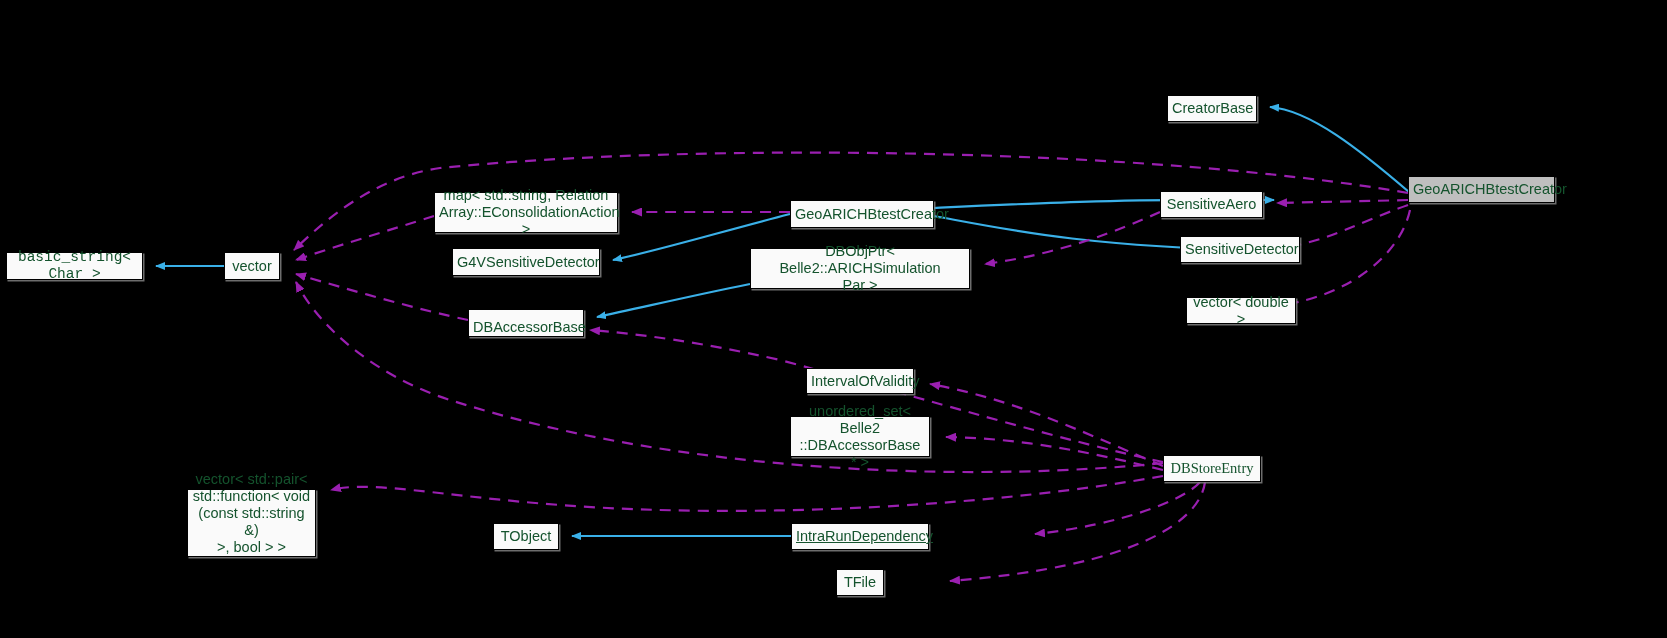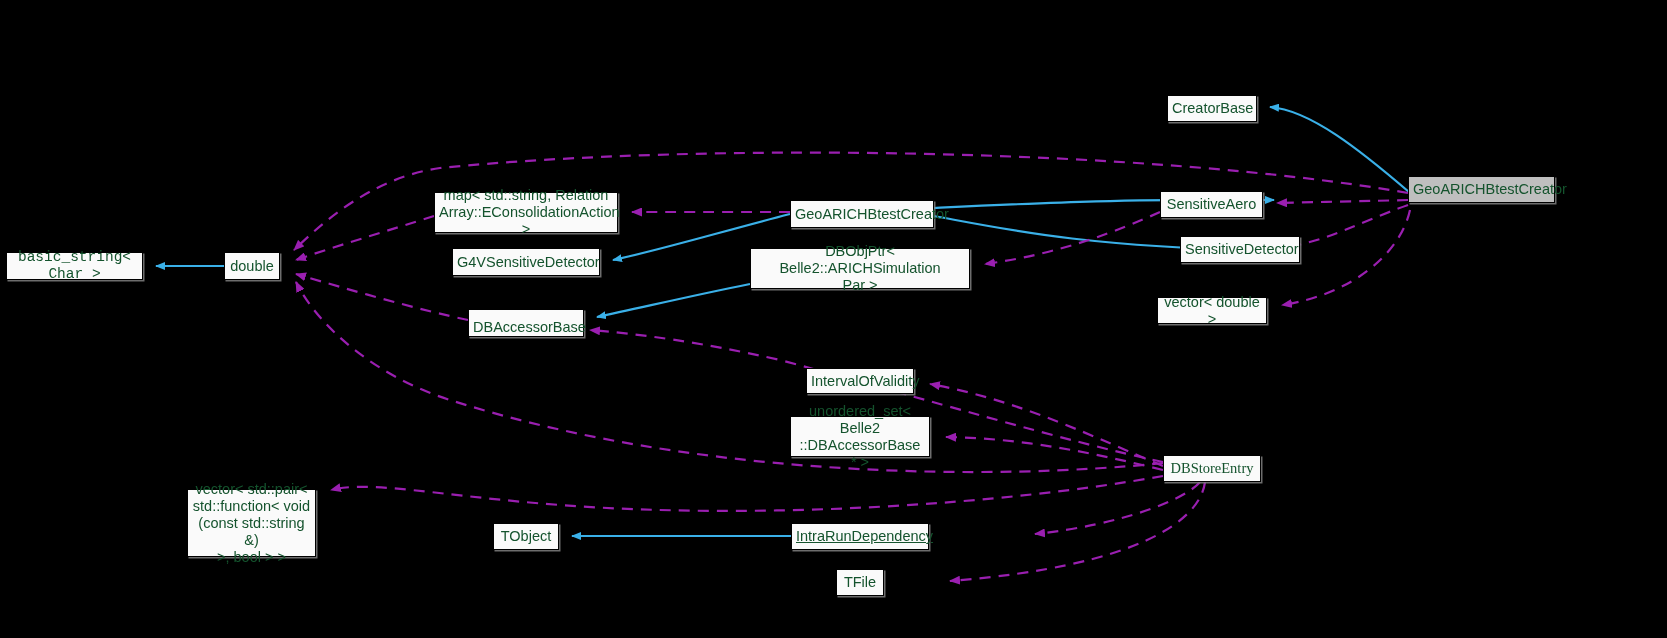--- a/index.html
+++ b/index.html
@@ -88,39 +88,39 @@
       <path d="M1163,466 C1100,440 1020,400 930,384"></path>
       <path d="M1163,470 C1090,452 1020,438 946,437"></path>
       <path d="M1200,482 C1185,500 1120,525 1035,534"></path>
       <path d="M1205,482 C1200,520 1140,566 950,581"></path>
       <path d="M1163,476 C1000,505 760,520 560,505 C440,496 370,480 331,490"></path>
     </g>
   </svg>
 
   <div id="nodes-layer">
       <div class="node" style="left: 6px; top: 252px; width: 137px; height: 28px; font-family: Liberation Mono, monospace;"><span class="nlabel">basic_string&lt; Char &gt;</span></div>
-      <div class="node" style="left: 224px; top: 252px; width: 56px; height: 28px;"><span class="nlabel">double</span></div>
+      <div class="node" style="left: 224px; top: 252px; width: 56px; height: 28px;"><span class="nlabel">vector</span></div>
       <div class="node" style="left: 434px; top: 192px; width: 184px; height: 41px;"><span class="nlabel">map&lt; std::string, Relation
 Array::EConsolidationAction &gt;</span></div>
       <div class="node" style="left: 452px; top: 248px; width: 148px; height: 28px;"><span class="nlabel">G4VSensitiveDetector</span></div>
       <div class="node" style="left: 468px; top: 309px; width: 116px; height: 28px; align-items: flex-end;"><span class="nlabel">DBAccessorBase</span></div>
-      <div class="node" style="left: 187px; top: 489px; width: 129px; height: 68px;"><span class="nlabel">vector&lt; std::pair&lt;
+      <div class="node" style="left: 187px; top: 489px; width: 129px; height: 68px; align-items: flex-end;"><span class="nlabel">vector&lt; std::pair&lt;
  std::function&lt; void
 (const std::string &amp;)
 &gt;, bool &gt; &gt;</span></div>
       <div class="node" style="left: 493px; top: 523px; width: 66px; height: 27px;"><span class="nlabel">TObject</span></div>
       <div class="node" style="left: 790px; top: 200px; width: 144px; height: 28px;"><span class="nlabel">GeoARICHBtestCreator</span></div>
       <div class="node" style="left: 750px; top: 248px; width: 220px; height: 41px;"><span class="nlabel">DBObjPtr&lt; Belle2::ARICHSimulation
 Par &gt;</span></div>
       <div class="node" style="left: 806px; top: 368px; width: 108px; height: 26px; justify-content: flex-end;"><span class="nlabel">IntervalOfValidity</span></div>
       <div class="node" style="left: 790px; top: 416px; width: 140px; height: 41px;"><span class="nlabel">unordered_set&lt; Belle2
 ::DBAccessorBase * &gt;</span></div>
       <div class="node" style="left: 791px; top: 523px; width: 138px; height: 27px; text-decoration: underline;"><span class="nlabel">IntraRunDependency</span></div>
       <div class="node" style="left: 836px; top: 569px; width: 48px; height: 27px;"><span class="nlabel">TFile</span></div>
       <div class="node" style="left: 1167px; top: 95px; width: 90px; height: 27px;"><span class="nlabel">CreatorBase</span></div>
       <div class="node" style="left: 1160px; top: 191px; width: 103px; height: 27px;"><span class="nlabel">SensitiveAero</span></div>
       <div class="node" style="left: 1152px; top: 236px; width: 120px; height: 27px; margin-left: 28px;"><span class="nlabel">SensitiveDetector</span></div>
-      <div class="node" style="left: 1157px; top: 297px; width: 110px; height: 27px;"><span class="nlabel">vector&lt; double &gt;</span></div>
+      <div class="node" style="left: 1186px; top: 297px; width: 110px; height: 27px;"><span class="nlabel">vector&lt; double &gt;</span></div>
       <div class="node" style="left: 1163px; top: 455px; width: 98px; height: 27px; font-family: Liberation Serif, serif;"><span class="nlabel">DBStoreEntry</span></div>
       <div class="node highlight" style="left: 1408px; top: 176px; width: 147px; height: 27px;"><span class="nlabel">GeoARICHBtestCreator</span></div>
     </div>
 
 </div>
 
 </body></html>

